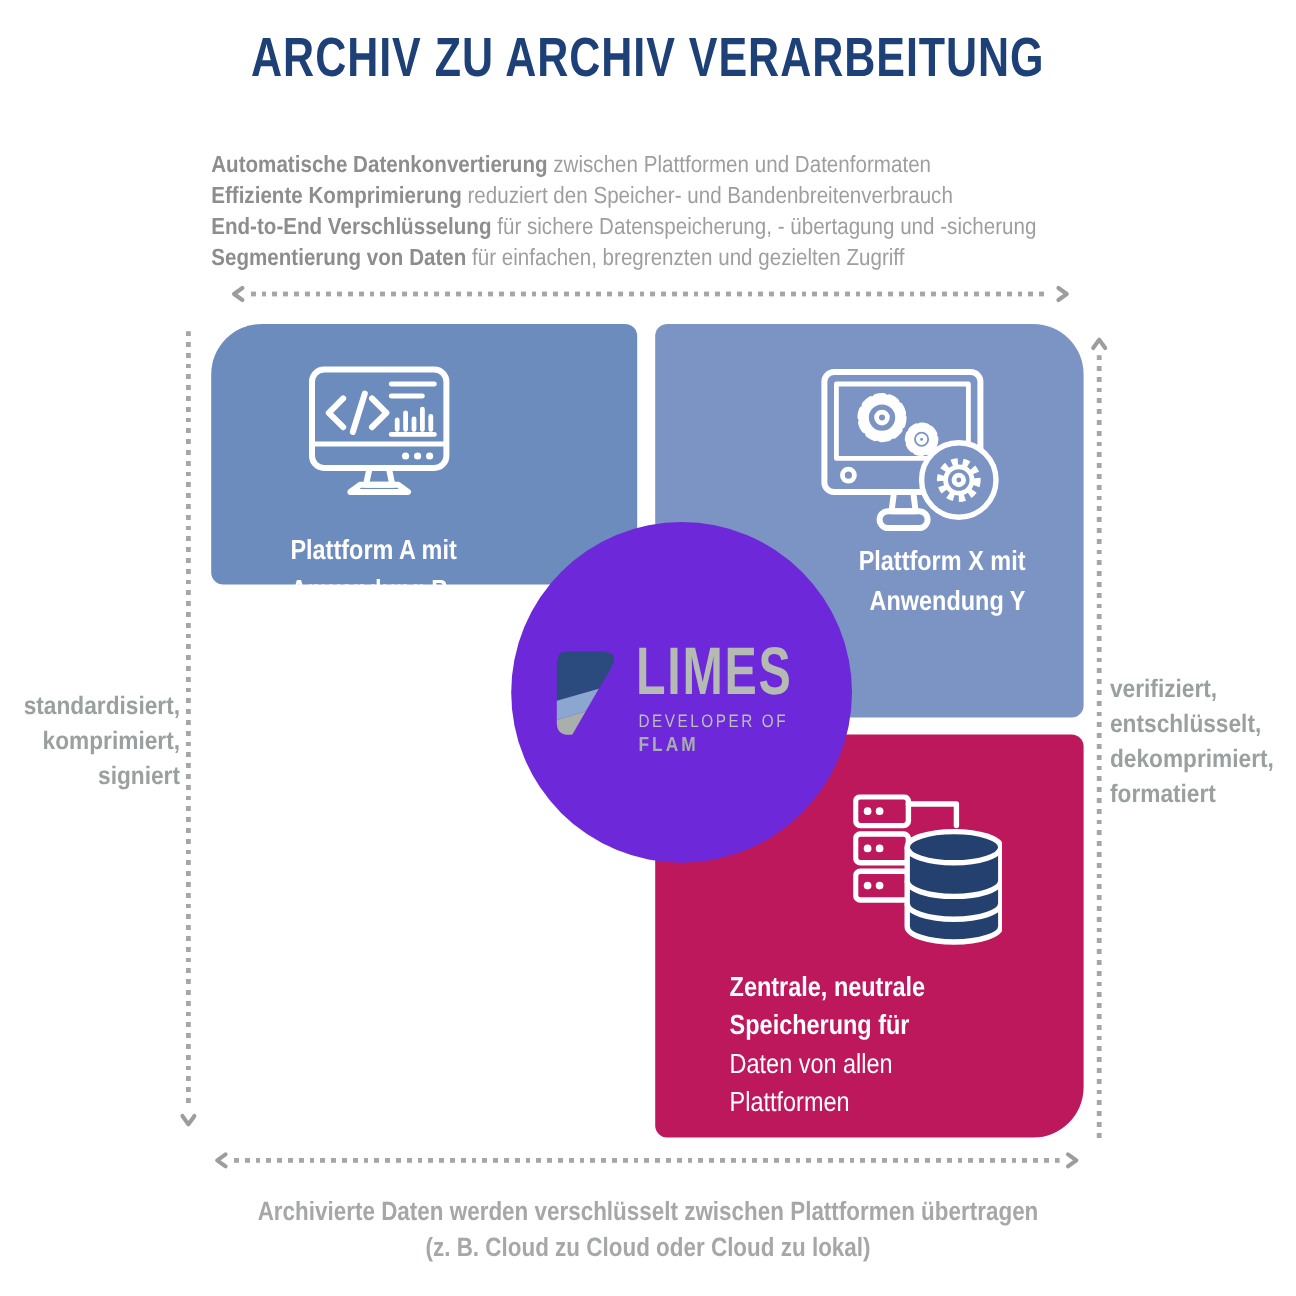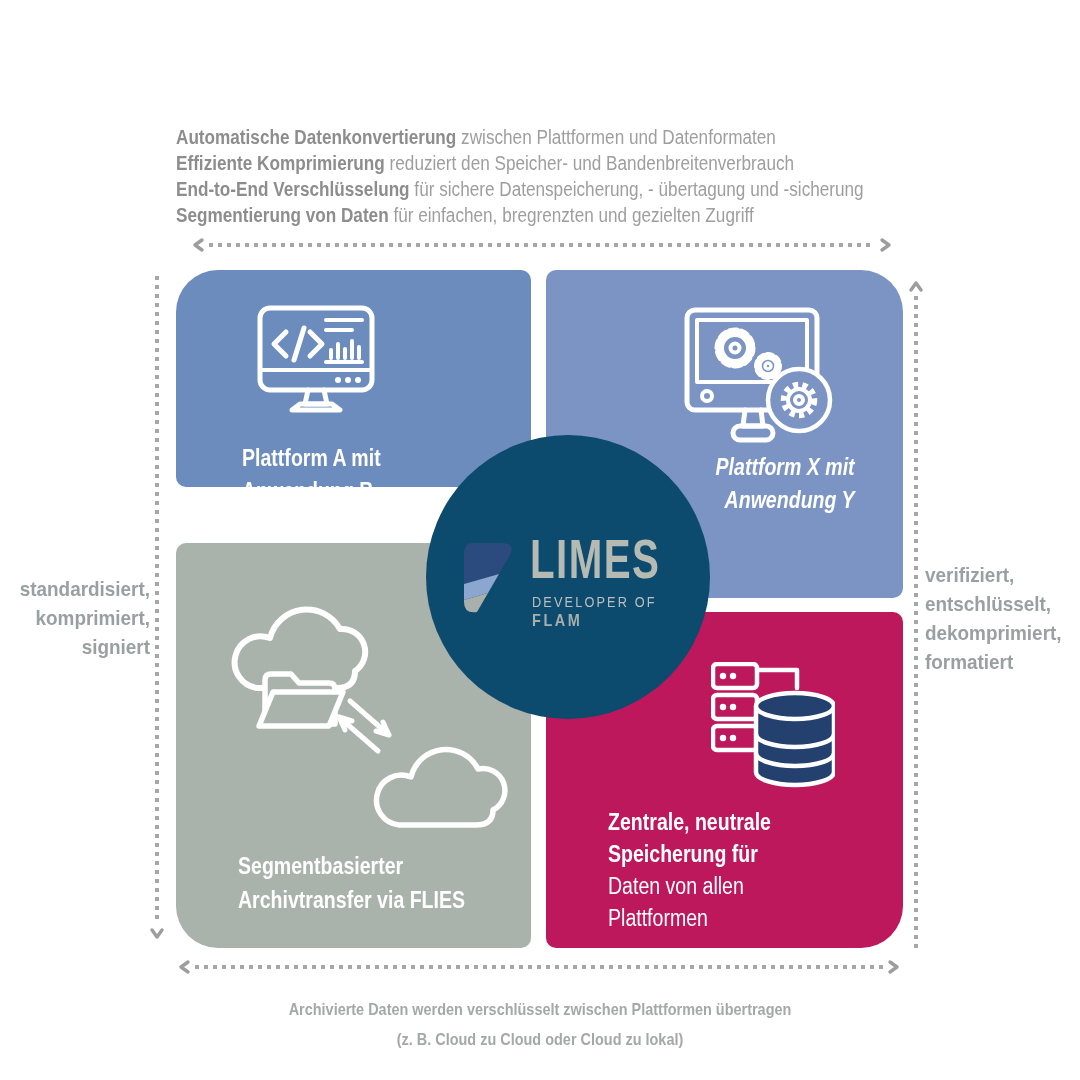--- a/index.html
+++ b/index.html
@@ -22,61 +22,64 @@
   
   .dots-h { height:4px; flex:1; background-image:repeating-linear-gradient(90deg,#a6a6a6 0 4px,transparent 4px 9px); }
   .dots-v { position:absolute; width:4px; background-image:repeating-linear-gradient(180deg,#a6a6a6 0 4px,transparent 4px 9px); }
   .harrow { position:absolute; display:flex; align-items:center; gap:3px; height:16px; }
   .harrow.top { left:192px; top:237px; width:700px; }
   .harrow.bottom { left:178px; top:959px; width:722px; }
   .chev { flex:none; }
   
   .box { position:absolute; }
   .box.tl { left:176px; top:270px; width:355px; height:217px; background:#6d8cbe; border-radius:42px 10px 10px 10px; }
-  .box.tr { left:546px; top:270px; width:357px; height:328px; background:#7b94c4; border-radius:10px 42px 10px 10px;font-style:italic; }
+  .box.tr { left:546px; top:270px; width:357px; height:328px; background:#7b94c4; border-radius:10px 42px 10px 10px; }
   .box.bl { left:176px; top:543px; width:355px; height:405px; background:#a9b2ab; border-radius:10px 10px 10px 42px; }
   .box.br { left:546px; top:612px; width:357px; height:336px; background:#be185d; border-radius:10px 10px 42px 10px; }
   .box-label {
     position:absolute; color:#ffffff; font-weight:700; font-size:23px; line-height:33px;
     transform:scaleX(0.85); transform-origin:0 0; white-space:nowrap;
   }
   .box.tr .box-label { transform-origin:100% 0; text-align:right; }
   .box-label .norm { font-weight:400; }
   .icon-svg { position:absolute; }
   
   .circle {
     position:absolute; left:426px; top:435px; width:284px; height:284px;
-    background:#0c4a6e; border-radius:50%;
+    background:#6d28d9; border-radius:50%;
   }
   .logo-mark { position:absolute; left:30px; top:106px; }
   .logo-brand {
     position:absolute; left:104px; top:100px; font-size:56px; font-weight:800; letter-spacing:2px;
     color:#b5bbb3; transform:scaleX(0.72); transform-origin:0 0; line-height:48px; white-space:nowrap;
   }
   .logo-tagline {
     position:absolute; left:106px; top:158px; font-size:15px; letter-spacing:2.5px; font-weight:500;
     color:#bcc0bd; transform:scaleX(0.85); transform-origin:0 0; white-space:nowrap;
   }
   .logo-product {
     position:absolute; left:106px; top:176px; font-size:17px; letter-spacing:3px; font-weight:700;
     color:#a8aeab; transform:scaleX(0.85); transform-origin:0 0; white-space:nowrap;
   }
   
   .annot { position:absolute; font-size:21px; font-weight:600; color:#9aa0a0; line-height:29px; white-space:nowrap; }
   .annot.left { left:0; width:150px; text-align:right; top:574px; transform:scaleX(0.9); transform-origin:100% 0; }
   .annot.right { left:925px; top:560px; transform:scaleX(0.9); transform-origin:0 0; }
   
-  .caption { position:absolute; left:0; top:995px; width:1080px; text-align:center; color:#a5a8a7; font-weight:700; font-size:17px; line-height:30px; }
+  .caption { position:absolute; left:0; top:995px; width:1080px; text-align:center; color:#a5a8a7; font-weight:700; font-size:22px; line-height:30px; }
   .caption div { transform:scaleX(0.85); transform-origin:50% 0; white-space:nowrap; }
 </style>
 </head>
 <body>
 
 <div class="canvas">
 
+  <div class="title-wrap">
+    <div class="title">ARCHIV ZU ARCHIV VERARBEITUNG</div>
+  </div>
 
   <div class="features">
     <div><span class="fb">Automatische Datenkonvertierung</span><span> zwischen Plattformen und Datenformaten</span></div>
     <div><span class="fb">Effiziente Komprimierung</span><span> reduziert den Speicher- und Bandenbreitenverbrauch</span></div>
     <div><span class="fb">End-to-End Verschlüsselung</span><span> für sichere Datenspeicherung, - übertagung und -sicherung</span></div>
     <div><span class="fb">Segmentierung von Daten</span><span> für einfachen, bregrenzten und gezielten Zugriff</span></div>
   </div>
 
   <div class="harrow top">
     <svg class="chev" width="14" height="16">
@@ -137,44 +140,20 @@
         <circle cx="116" cy="94" r="11" stroke-width="4"></circle>
         <circle cx="116" cy="94" r="4" stroke-width="4"></circle>
       </g>
     </svg>
     <div class="box-label" style="right:48px; top:181px;">
       <div>Plattform X mit</div>
       <div>Anwendung Y</div>
     </div>
   </div>
 
-  <div class="box bl">
-    <svg class="icon-svg" style="left:50px; top:52px;" width="305" height="235" viewBox="0 0 305 235">
-
-      <path d="M31 93 A26 26 0 1 1 44 43 A38 38 0 0 1 114 34 A23 23 0 0 1 129 76 Q129 93 111 93 Z" fill="none" stroke="#ffffff" stroke-width="6" stroke-linejoin="round"></path>
-
-      <g transform="translate(33,69)" stroke="#ffffff" stroke-width="5.5" stroke-linejoin="round" stroke-linecap="round">
-        <path d="M6 60 V16 Q6 10 12 10 H32 L40 19 H70 Q76 19 76 25 V60 Z" fill="#a9b2ab"></path>
-        <path d="M0 62 L14 28 H84 L70 62 Z" fill="#a9b2ab"></path>
-      </g>
-
-      <g fill="none" stroke="#ffffff" stroke-width="5" stroke-linecap="round" stroke-linejoin="round">
-        <path d="M124 106 L163 140 M163 140 L157 127 M163 140 L150 136"></path>
-        <path d="M152 156 L113 122 M113 122 L119 135 M113 122 L126 126"></path>
-      </g>
-
-      <g transform="translate(140,138)">
-        <path d="M33 92 A25 25 0 1 1 45 44 A36 36 0 0 1 112 36 A22 22 0 0 1 127 77 Q127 92 110 92 Z" fill="none" stroke="#ffffff" stroke-width="5.5" stroke-linejoin="round"></path>
-      </g>
-    </svg>
-    <div class="box-label" style="left:62px; top:306px; line-height:34px;">
-      <div>Segmentbasierter</div>
-      <div>Archivtransfer via FLIES</div>
-    </div>
-  </div>
 
   <div class="box br">
     <svg class="icon-svg" style="left:165px; top:50px;" width="124" height="126" viewBox="0 0 124 126">
       <g fill="none" stroke="#ffffff" stroke-linecap="round" stroke-linejoin="round" stroke-width="4.5">
         <path d="M46 8 H86 V26"></path>
         <rect x="2" y="2" width="44" height="24" rx="4"></rect>
         <rect x="2" y="33" width="44" height="24" rx="4"></rect>
         <rect x="2" y="64" width="44" height="24" rx="4"></rect>
       </g>
       <g fill="#ffffff">

